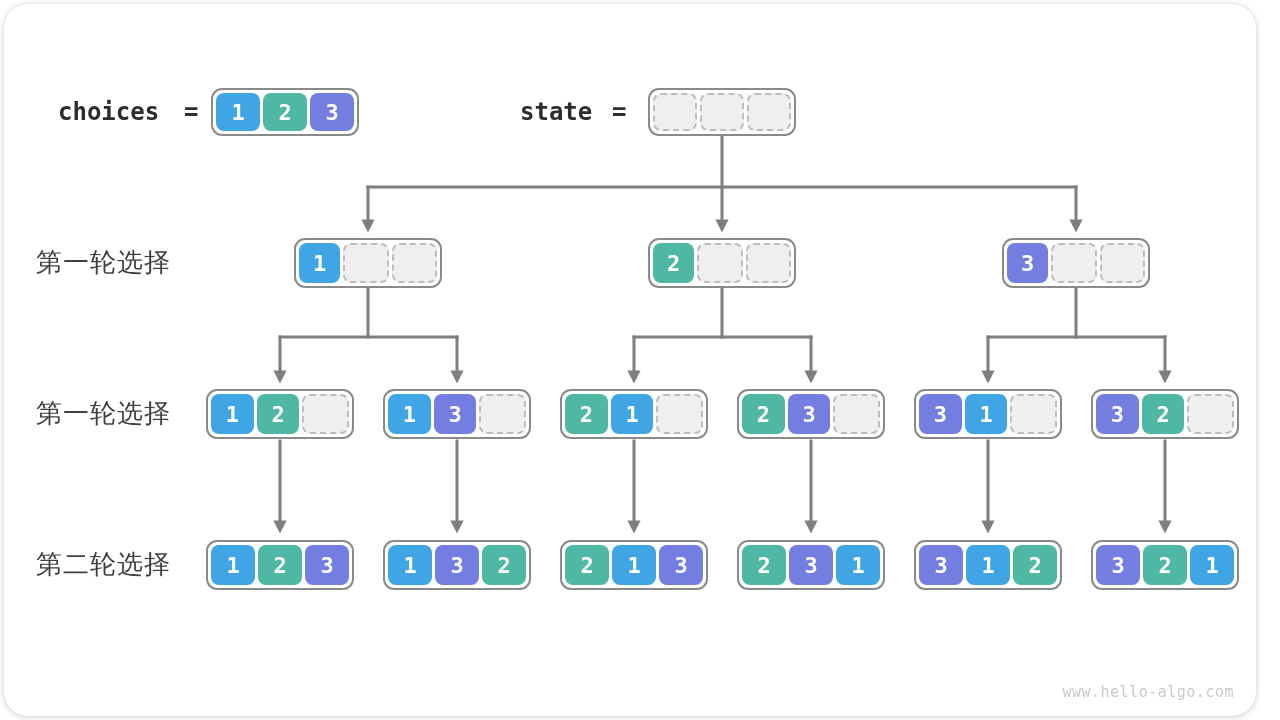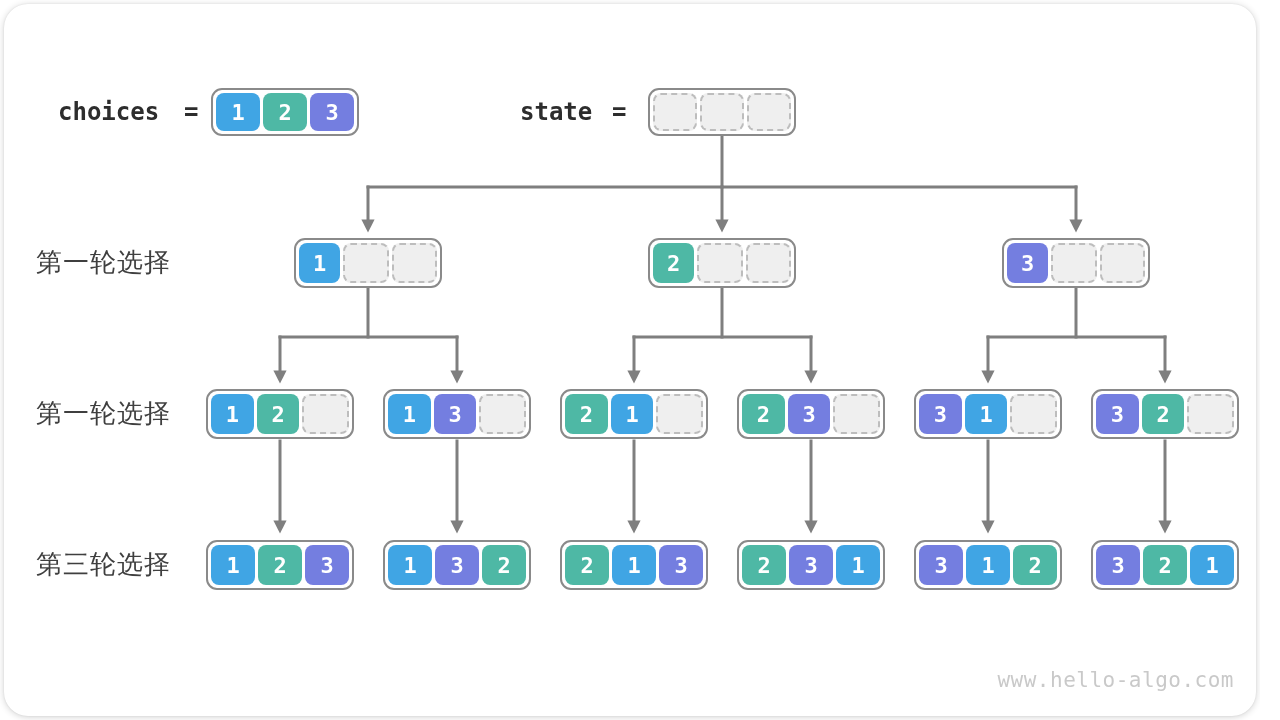--- a/index.html
+++ b/index.html
@@ -30,22 +30,22 @@
   }
   .arr .cell{
     flex:1;border-radius:8px;box-sizing:border-box;
     display:flex;align-items:center;justify-content:center;
     font-family:"DejaVu Sans Mono",monospace;font-weight:bold;font-size:22px;
     color:#ffffff;
   }
   .arr .cell.empty{background:#efefef;border:2px dashed #bdbdbd;}
   #connectors{position:absolute;left:0;top:0;}
   #watermark{
-    position:absolute;right:46px;top:668px;
-    font-family:"DejaVu Sans Mono",monospace;font-size:21px;letter-spacing:0.5px;
+    position:absolute;right:46px;top:683px;
+    font-family:"DejaVu Sans Mono",monospace;font-size:15px;letter-spacing:0.5px;
   }
 </style>
 </head>
 <body>
 
 <div id="canvas">
   <div id="card"></div>
   <div id="layer">
 
     <svg id="connectors" width="1280" height="720">
@@ -92,21 +92,21 @@
     <span class="code-label" style="left: 520px; top: 97px; color: rgb(45, 45, 45);">state</span>
     <span class="code-label" style="left: 612px; top: 97px; color: rgb(45, 45, 45);">=</span>
     <div class="arr" id="state-array" style="left: 648px; top: 88px; height: 48px; border-color: rgb(138, 138, 138);">
         <div class="cell empty" style="background: rgb(239, 239, 239); border-color: rgb(189, 189, 189);"></div>
         <div class="cell empty" style="background: rgb(239, 239, 239); border-color: rgb(189, 189, 189);"></div>
         <div class="cell empty" style="background: rgb(239, 239, 239); border-color: rgb(189, 189, 189);"></div>
       </div>
 
     <div class="row-label" id="row-label-0" style="color: rgb(63, 63, 63); top: 247px;">第一轮选择</div>
     <div class="row-label" id="row-label-1" style="color: rgb(63, 63, 63); top: 398px;">第一轮选择</div>
-    <div class="row-label" id="row-label-2" style="color: rgb(63, 63, 63); top: 549px;">第三轮选择</div>
+    <div class="row-label" id="row-label-2" style="color: rgb(63, 63, 63); top: 549px;">第二轮选择</div>
 
     <div id="nodes">
         <div class="arr" style="left: 294px; top: 238px; height: 50px; border-color: rgb(138, 138, 138);">
           <div class="cell" style="background: rgb(64, 165, 228);">1</div>
           <div class="cell empty" style="background: rgb(239, 239, 239); border-color: rgb(189, 189, 189);"></div>
           <div class="cell empty" style="background: rgb(239, 239, 239); border-color: rgb(189, 189, 189);"></div>
         </div>
         <div class="arr" style="left: 648px; top: 238px; height: 50px; border-color: rgb(138, 138, 138);">
           <div class="cell" style="background: rgb(78, 184, 165);">2</div>
           <div class="cell empty" style="background: rgb(239, 239, 239); border-color: rgb(189, 189, 189);"></div>

